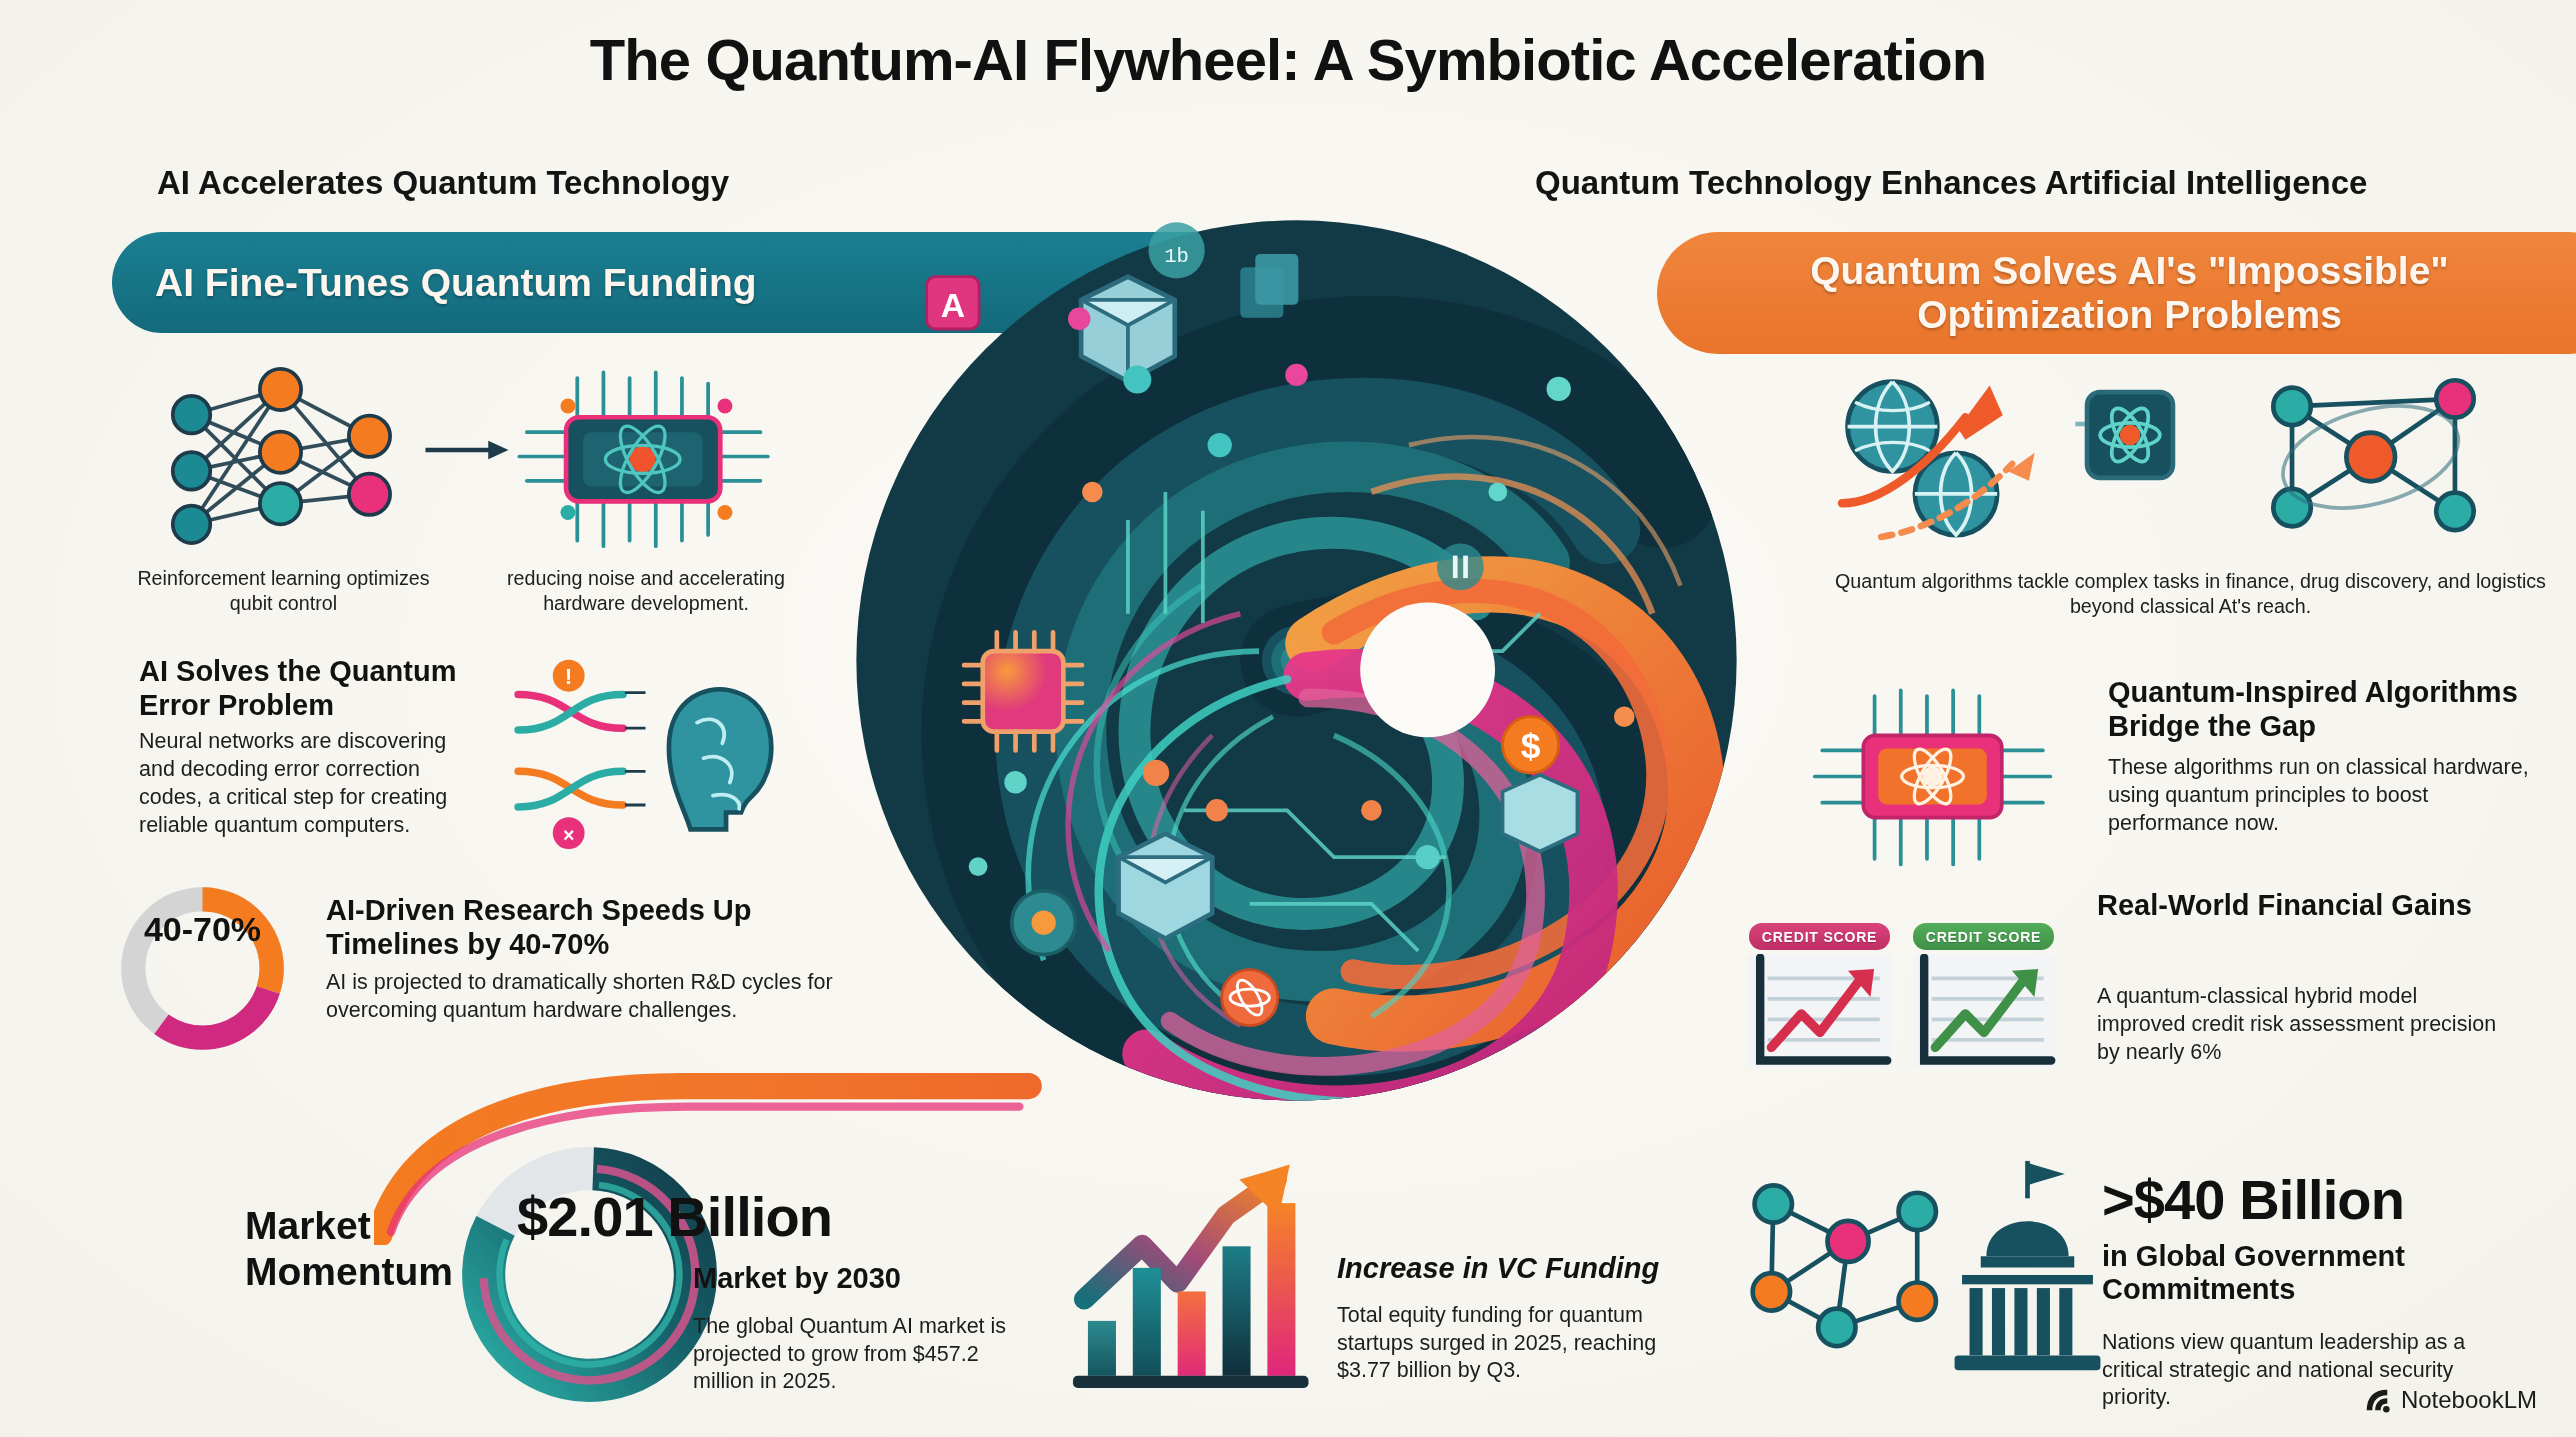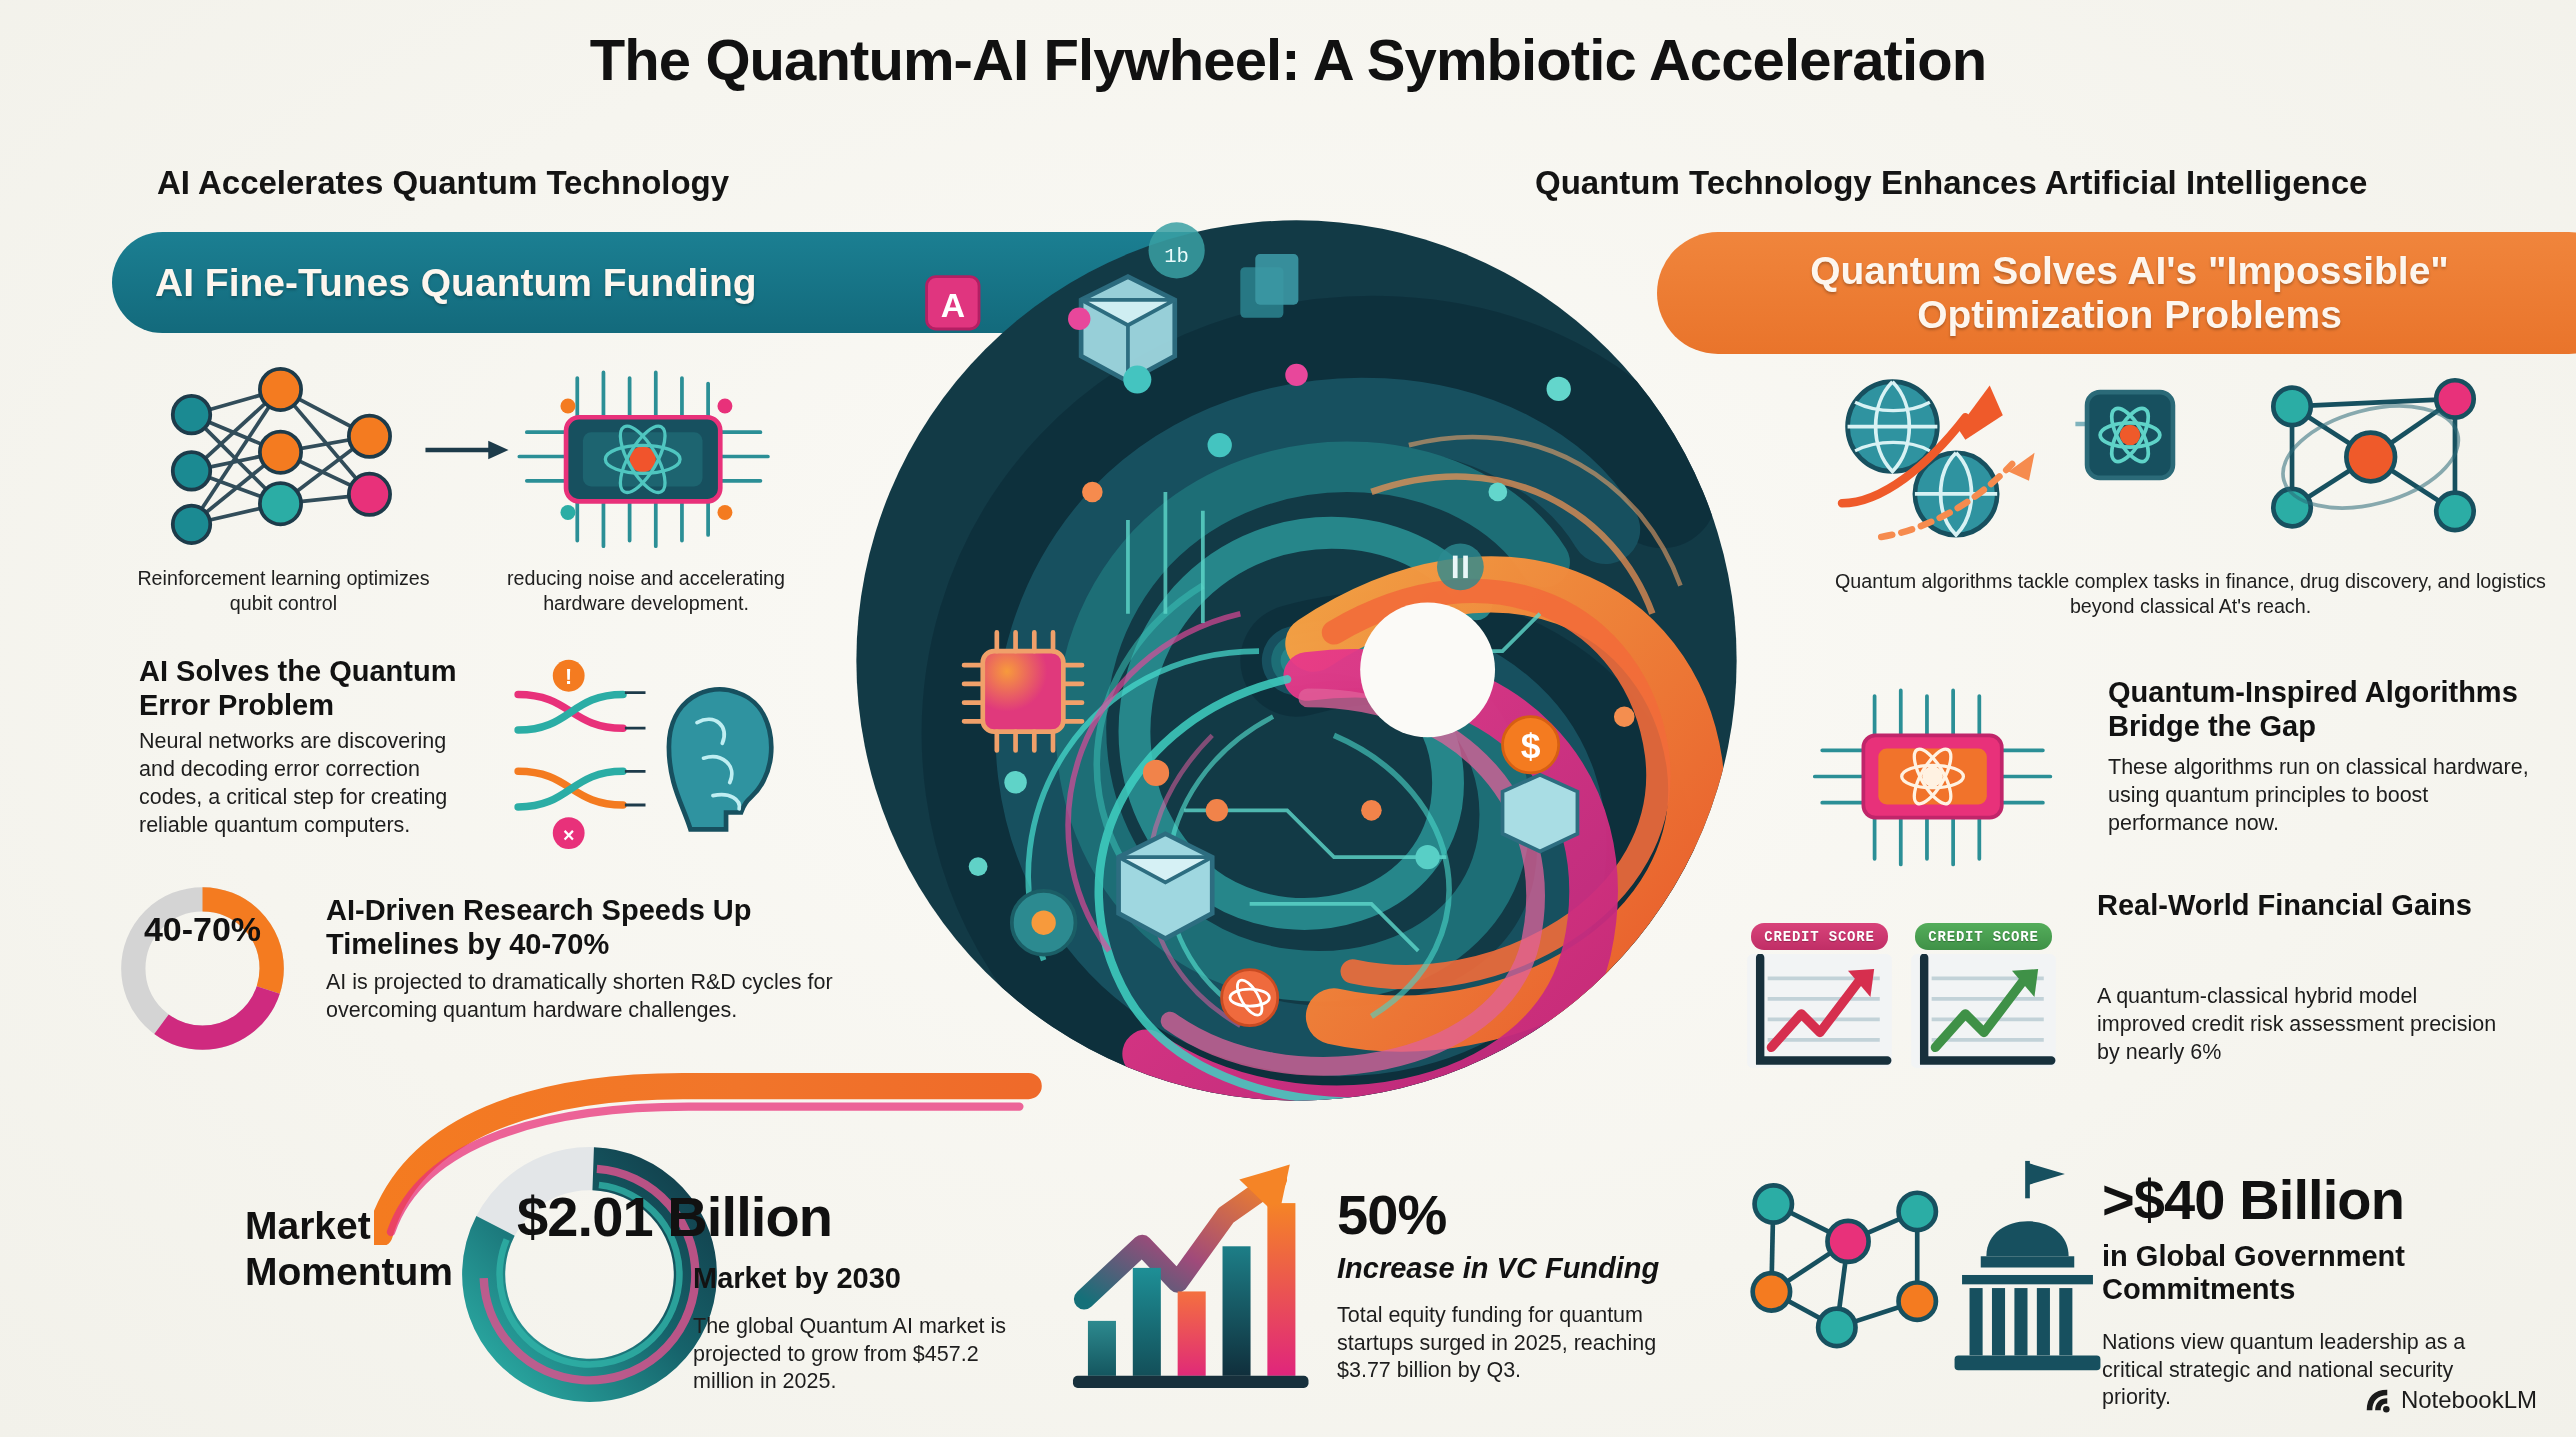--- a/index.html
+++ b/index.html
@@ -72,21 +72,21 @@
   }
 
   
   .watermark{
     position:absolute;right:39px;bottom:24px;display:flex;align-items:center;gap:10.3px;
     font-size:24px;color:#1b1b1b;font-weight:500;
   }
   .wm-glyph{width:28px;height:28px;}
 
   
-  .credit-card{position:absolute;font-family:Liberation Mono, monospace;}
+  .credit-card{position:absolute;}
   .cs-badge{
     font-size:14px;font-weight:bold;color:#fff;letter-spacing:0.8px;
     padding:5.6px 13px;border-radius:13px;display:inline-block;
     text-shadow:0 0.9px 0.9px rgba(0,0,0,.25);
   }
   .cs-pink{background:linear-gradient(180deg,#d8437a 0%,#c02e66 100%);}
   .cs-green{background:linear-gradient(180deg,#54ad5b 0%,#3f9147 100%);}
 </style>
 </head>
 <body>
@@ -523,21 +523,20 @@
         <rect class="bar" x="34" y="173.2" width="30" height="58.800000000000004" fill="url(#bc0)"></rect>
         <rect class="bar" x="82" y="116.49999999999999" width="30" height="115.50000000000001" fill="url(#bc1)"></rect>
         <rect class="bar" x="130" y="141.7" width="30" height="90.3" fill="url(#bc2)"></rect>
         <rect class="bar" x="178" y="93.4" width="30" height="138.6" fill="url(#bc3)"></rect>
         <rect class="bar" x="226" y="47.19999999999999" width="30" height="184.8" fill="url(#bc4)"></rect>
       </g>
       <rect x="18" y="232" width="252" height="13" rx="5" fill="#17303c"></rect>
     </svg>
   </div>
 
-  <div class="blk stat-big" style="left:1337px;top:1187px;width:337px;">50%</div>
   <div class="blk stat-sub" style="left:1337px;top:1252px;width:374px;font-style:italic;">Increase in VC Funding</div>
   <div class="blk stat-p" style="left:1337px;top:1295px;width:365px;">Total equity funding for quantum startups surged in 2025, reaching $3.77 billion by Q3.</div>
 
   <div class="blk" style="left:1734px;top:1170px;">
     <svg width="215" height="197" viewBox="0 0 230 210">
       <g stroke="#17505f" stroke-width="5">
         <line x1="42" y1="36" x2="122" y2="76"></line>
           <line x1="42" y1="36" x2="40" y2="130"></line>
         <line x1="40" y1="130" x2="122" y2="76"></line>
           <line x1="40" y1="130" x2="110" y2="168"></line>

